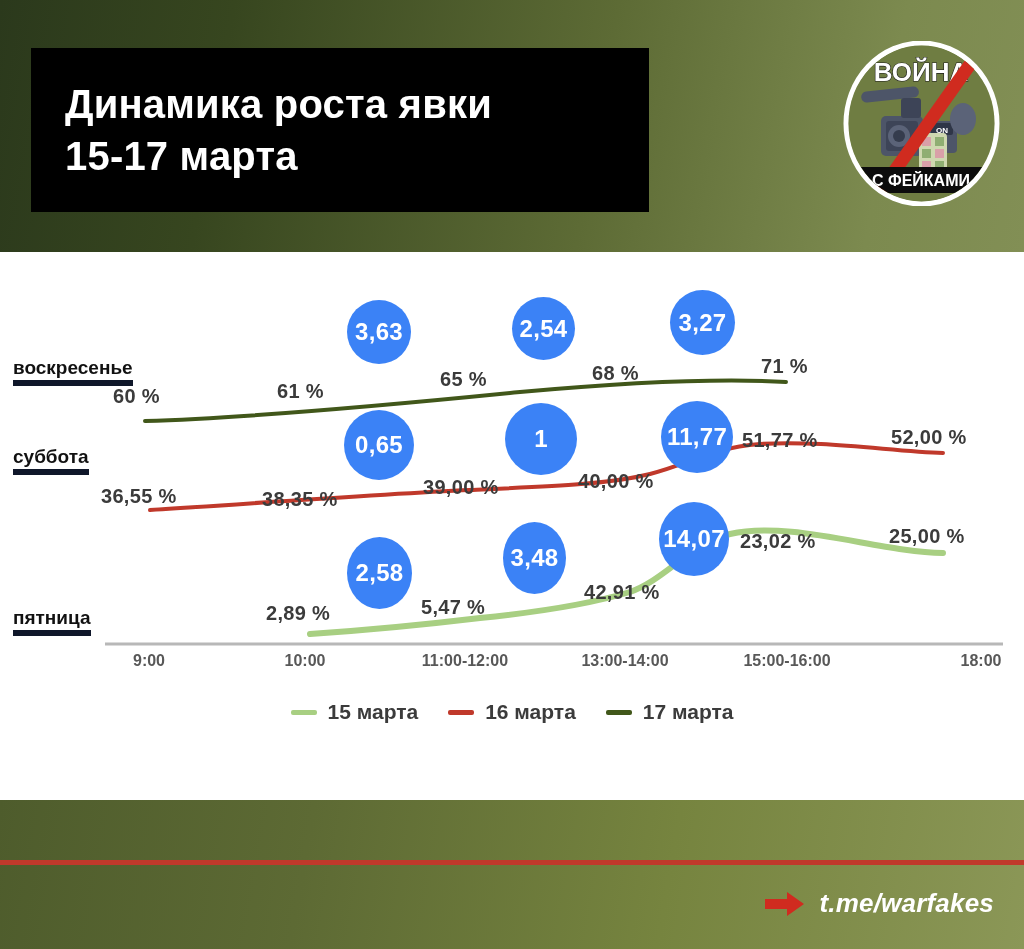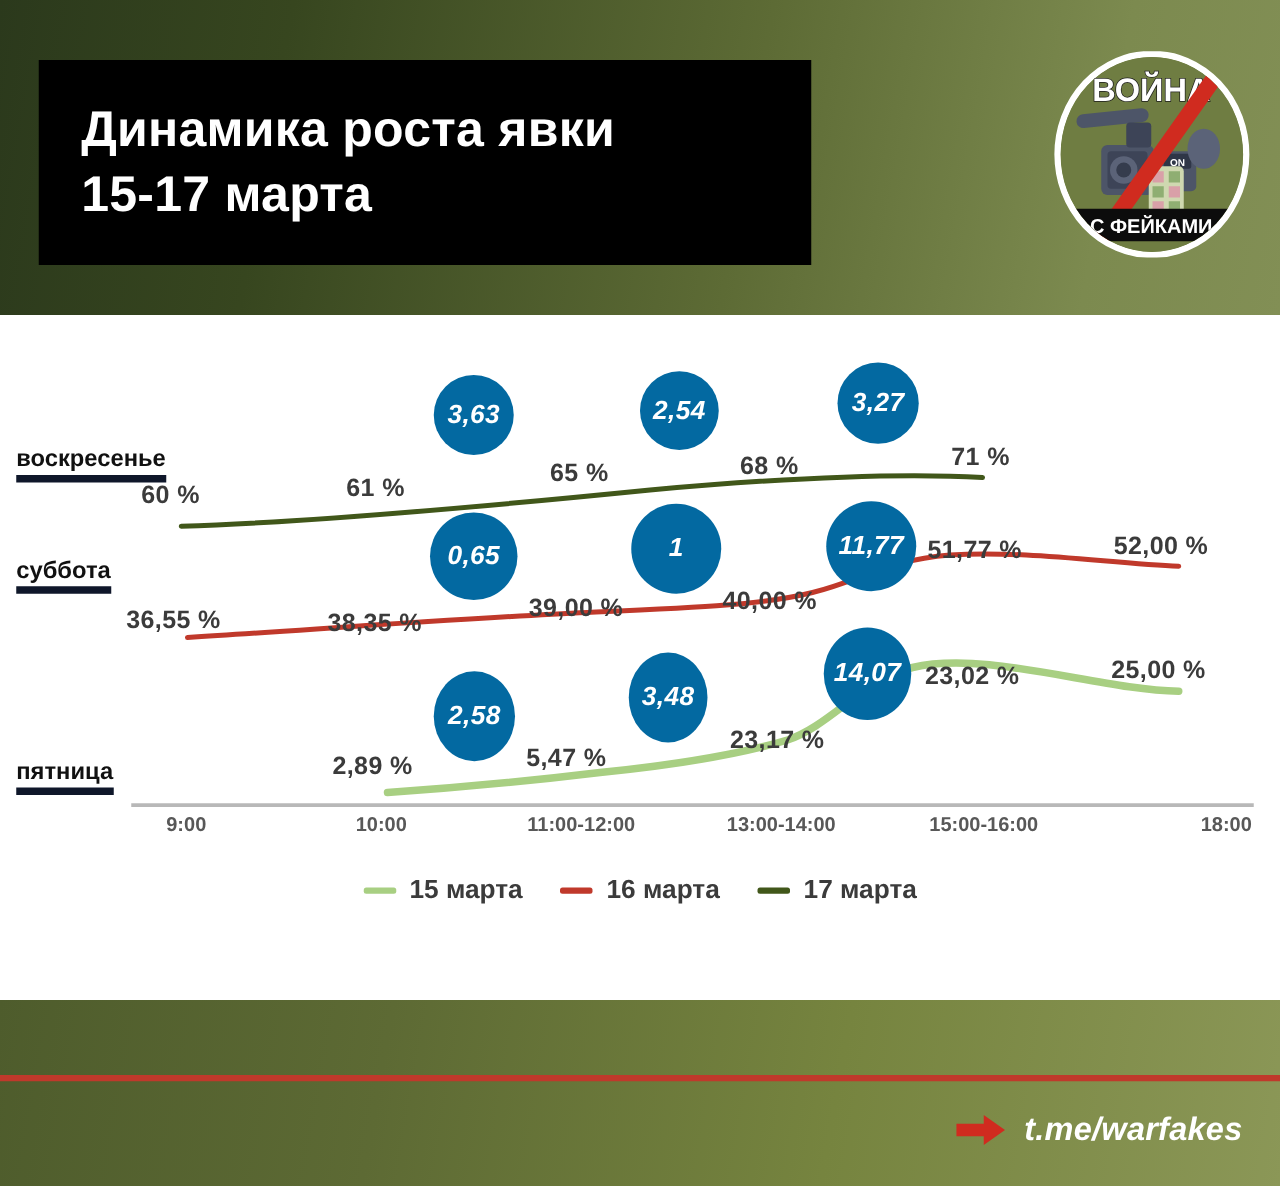--- a/index.html
+++ b/index.html
@@ -42,23 +42,23 @@
     border-bottom: 6px solid #0f172a; padding-bottom: 1px; white-space: nowrap;
   }
 
   .valtext {
     position: absolute; font-weight: bold; font-size: 20px; color: #3b3b3b;
     white-space: nowrap; letter-spacing: 0.3px;
   }
 
   .bubble {
     position: absolute; border-radius: 50%;
-    background: #0369a1;
+    background: #3b82f6;
     display: flex; align-items: center; justify-content: center;
-    color: #ffffff; font-weight: bold; font-size: 21px; letter-spacing: 0.3px; font-style: italic;
+    color: #ffffff; font-weight: bold; font-size: 24px; letter-spacing: 0.3px;
   }
 
   .lines-svg { position: absolute; left: 0; top: 0; width: 1024px; height: 548px; }
 
   .xtick {
     position: absolute; font-weight: bold; font-size: 16px; color: #585858;
     white-space: nowrap; transform: translateX(-50%); top: 400px;
   }
 
   
@@ -178,21 +178,21 @@
     <div class="valtext" style="left:578px; top:218px;">40,00 %</div>
     <div class="valtext" style="left:742px; top:177px;">51,77 %</div>
     <div class="valtext" style="left:891px; top:174px;">52,00 %</div>
 
     <div class="bubble" style="left:344px; top:158px; width:70px; height:70px;">0,65</div>
     <div class="bubble" style="left:505px; top:151px; width:72px; height:72px;">1</div>
     <div class="bubble" style="left:661px; top:149px; width:72px; height:72px;">11,77</div>
 
     <div class="valtext" style="left:266px; top:350px;">2,89 %</div>
     <div class="valtext" style="left:421px; top:344px;">5,47 %</div>
-    <div class="valtext" style="left:584px; top:329px;">23,17 %</div>
+    <div class="valtext" style="left:584px; top:329px;">42,91 %</div>
     <div class="valtext" style="left:740px; top:278px;">23,02 %</div>
     <div class="valtext" style="left:889px; top:273px;">25,00 %</div>
 
     <div class="bubble" style="left:347px; top:285px; width:65px; height:72px;">2,58</div>
     <div class="bubble" style="left:503px; top:270px; width:63px; height:72px;">3,48</div>
     <div class="bubble" style="left:659px; top:250px; width:70px; height:74px;">14,07</div>
 
     <div class="xtick" style="left:149px;">9:00</div>
     <div class="xtick" style="left:305px;">10:00</div>
     <div class="xtick" style="left:465px;">11:00-12:00</div>

